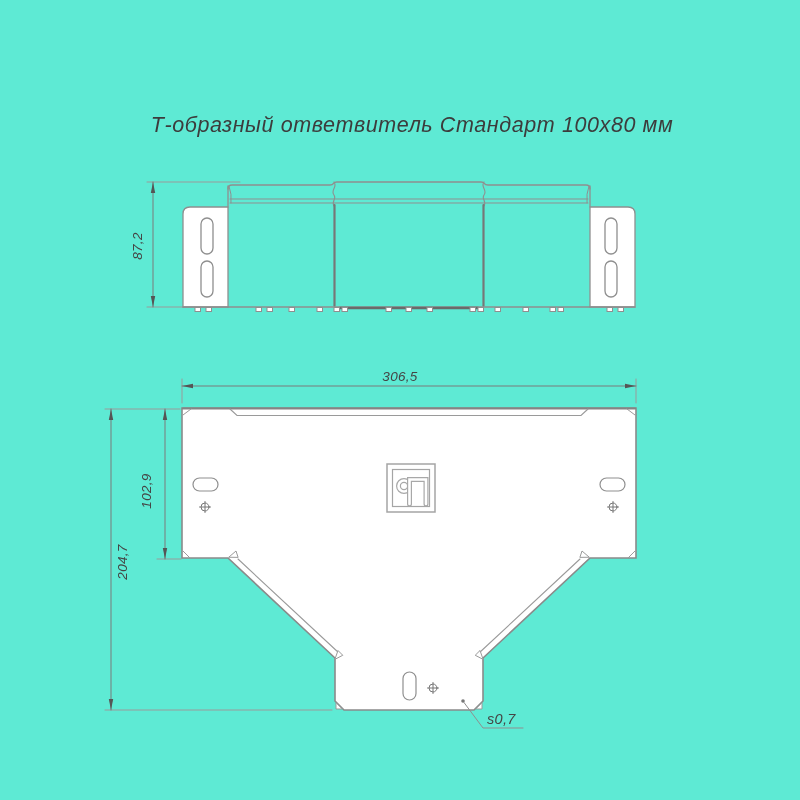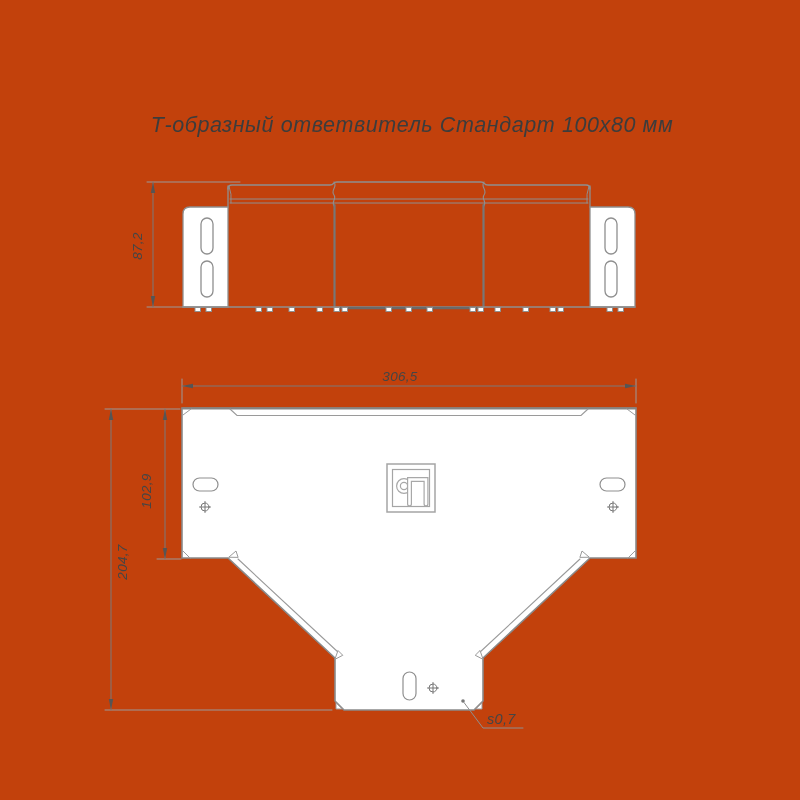--- a/index.html
+++ b/index.html
@@ -1,16 +1,16 @@
 <!DOCTYPE html>
 <html><head>
 <meta charset="utf-8">
 <style>
   html,body{margin:0;padding:0;background:#ffffff;}
-  .page{position:relative;width:800px;height:800px;background:#c2410c;overflow:hidden;
+  .page{position:relative;width:800px;height:800px;background:#5eead4;overflow:hidden;
         font-family:"Liberation Sans", sans-serif;text-align:right;}
   svg text{font-family:"Liberation Sans", sans-serif;font-style:italic;fill:#454545;}
   .title-text{font-size:21.5px;letter-spacing:0.6px;fill:#3c3c3c;}
   .dim-text{font-size:13.5px;letter-spacing:0.3px;}
   .note-text{font-size:14.5px;letter-spacing:0.3px;}
 </style>
 </head>
 <body>
 
 <div class="page">

